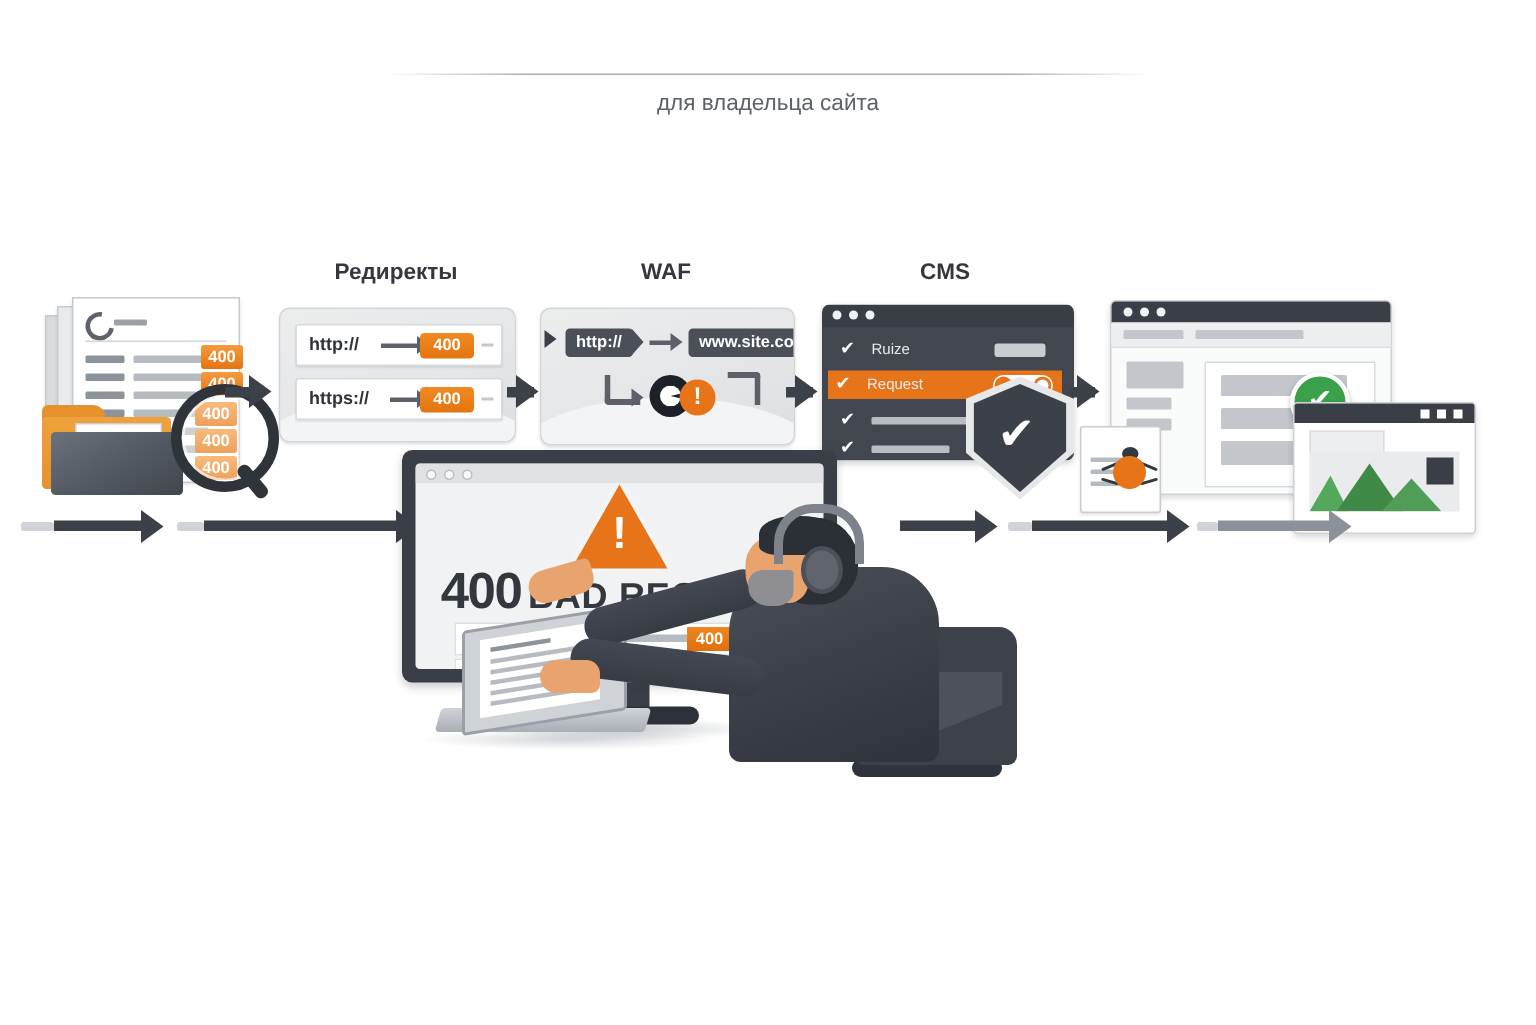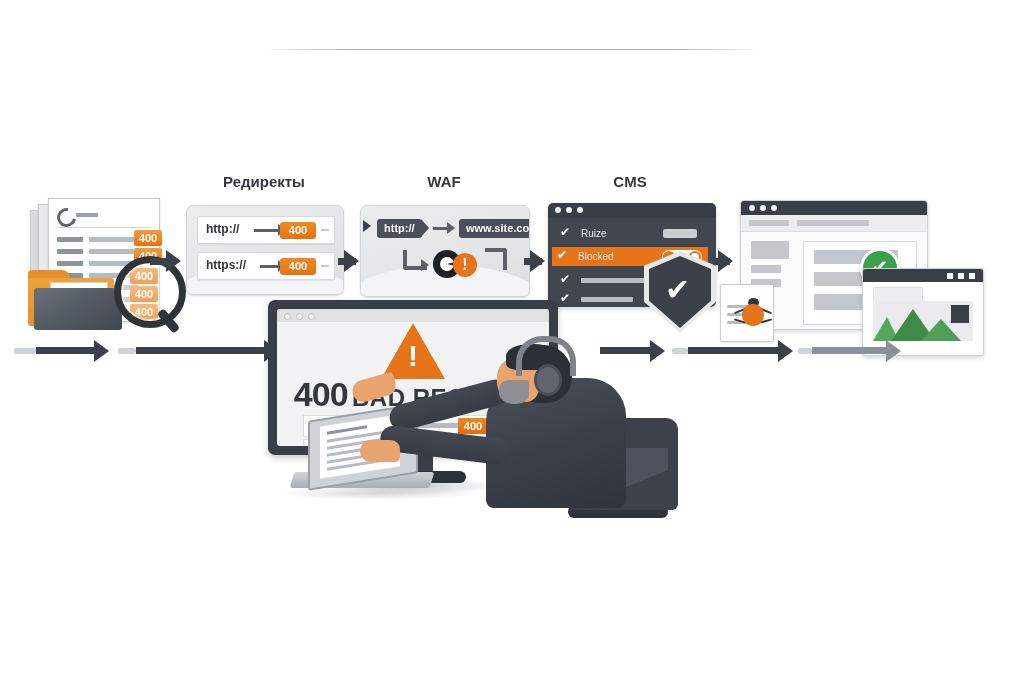--- a/index.html
+++ b/index.html
@@ -311,20 +311,21 @@
   .desk-shadow { position: absolute; left: 10px; top: 186px; width: 200px; height: 14px; border-radius: 50%;
     background: radial-gradient(ellipse at center, rgba(110,118,130,.3), rgba(110,118,130,0) 70%); }
 </style>
 </head>
 <body>
 
 <div class="stage">
 
   <div class="header">
     <div class="rule"></div>
+    <div class="subtitle">для владельца сайта</div>
   </div>
 
   <div class="steplabel" style="left:59px;  top:173px; width:92px;margin-top:33px;">Логи</div>
   <div class="steplabel" style="left:196px; top:173px; width:136px;">Редиректы</div>
   <div class="steplabel" style="left:382px; top:173px; width:124px;">WAF</div>
   <div class="steplabel" style="left:568px; top:173px; width:124px;">CMS</div>
 
   <div id="logs">
     <div class="doc doc-back1"></div>
     <div class="doc doc-back2"></div>
@@ -418,21 +419,21 @@
         <div class="dot" style="left:29px;"></div>
       </div>
       <div class="cms-body">
         <div class="cms-row" style="top:6px;">
           <div class="cms-check">✔</div>
           <div class="cms-label">Ruize</div>
           <div class="cms-pill"></div>
         </div>
         <div class="cms-row hl" style="top:29px;">
           <div class="cms-check">✔</div>
-          <div class="cms-label">Blocked</div>
+          <div class="cms-label">Request</div>
           <div class="toggle">
             <div class="knob2"></div>
             <div class="knob"></div>
           </div>
         </div>
         <div class="cms-row" style="top:53px;">
           <div class="cms-check">✔</div>
           <div class="cms-bar"></div>
         </div>
         <div class="cms-row" style="top:72px;">

